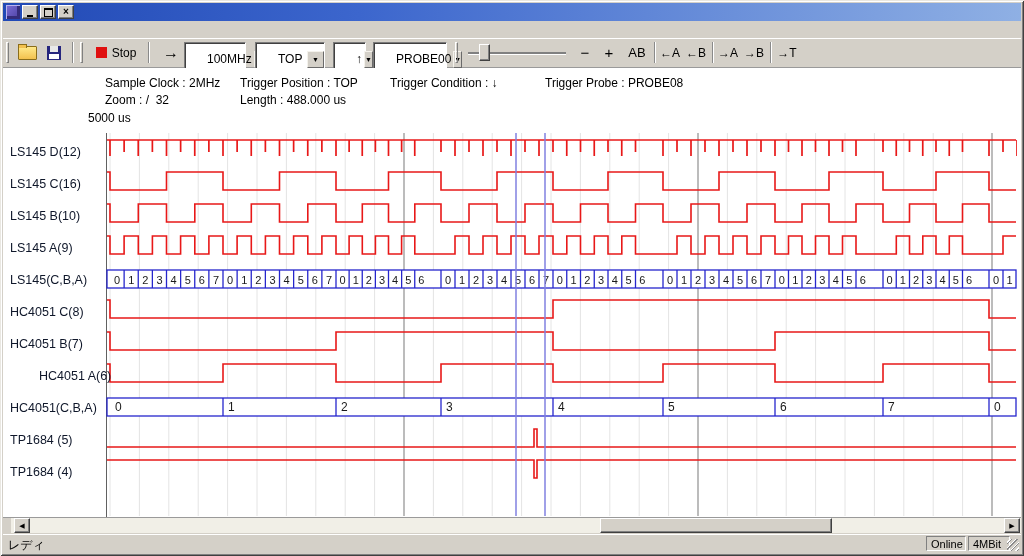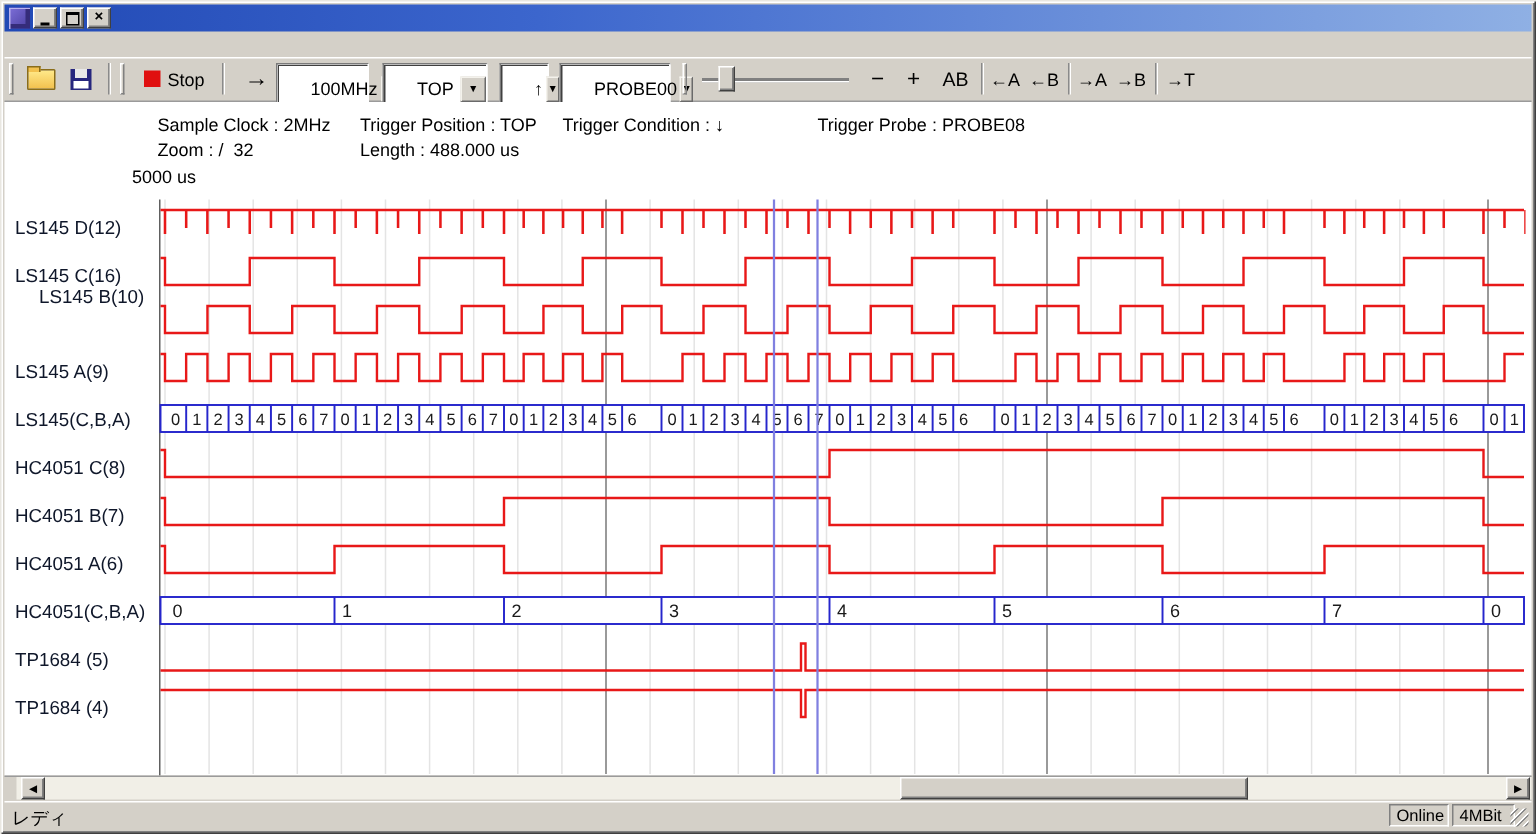--- a/index.html
+++ b/index.html
@@ -137,21 +137,21 @@
     </button>
   <div class="tb-sep" style="left:770px"></div>
   <button class="tb-btn" style="left:775px;width:24px">
       <span>→T</span>
     </button>
 
   <div class="client"></div>
 
   <span class="info-text" style="left:105px;top:76px">Sample Clock : 2MHz</span>
   <span class="info-text" style="left:240px;top:76px">Trigger Position : TOP</span>
-  <span class="info-text" style="left:375px;top:76px">Trigger Condition : ↓</span>
+  <span class="info-text" style="left:390px;top:76px">Trigger Condition : ↓</span>
   <span class="info-text" style="left:545px;top:76px">Trigger Probe : PROBE08</span>
   <span class="info-text" style="left:105px;top:93px">Zoom : /  32</span>
   <span class="info-text" style="left:240px;top:93px">Length : 488.000 us</span>
   <span class="info-text" style="left:88px;top:111px">5000 us</span>
 
   <svg id="wave" width="911" height="386" viewBox="106 132 911 386">
       <line x1="110" y1="133" x2="110" y2="516" stroke="#e4e4e4" stroke-width="1"></line>
       <line x1="139.4" y1="133" x2="139.4" y2="516" stroke="#e4e4e4" stroke-width="1"></line>
       <line x1="168.8" y1="133" x2="168.8" y2="516" stroke="#e4e4e4" stroke-width="1"></line>
       <line x1="198.2" y1="133" x2="198.2" y2="516" stroke="#e4e4e4" stroke-width="1"></line>
@@ -419,22 +419,22 @@
   <div class="status-panel" style="left:926px;width:40px">
       <span>Online</span>
     </div>
   <div class="status-panel" style="left:968px;width:42px">
       <span>4MBit</span>
     </div>
   <div class="resize-grip"></div>
 
 <div class="sig-label" style="top: 145px;">LS145 D(12)</div>
     <div class="sig-label" style="top: 177px;">LS145 C(16)</div>
-    <div class="sig-label" style="top: 191px; margin-left: 16px;">LS145 B(10)</div>
+    <div class="sig-label" style="top: 209px;">LS145 B(10)</div>
     <div class="sig-label" style="top: 241px;">LS145 A(9)</div>
     <div class="sig-label" style="top: 273px;">LS145(C,B,A)</div>
     <div class="sig-label" style="top: 305px;">HC4051 C(8)</div>
     <div class="sig-label" style="top: 337px;">HC4051 B(7)</div>
-    <div class="sig-label" style="top: 369px;">HC4051 A(6)</div>
+    <div class="sig-label" style="top: 369px; margin-left: 29px;">HC4051 A(6)</div>
     <div class="sig-label" style="top: 401px;">HC4051(C,B,A)</div>
     <div class="sig-label" style="top: 433px;">TP1684 (5)</div>
     <div class="sig-label" style="top: 465px;">TP1684 (4)</div>
   </div>
 
 </body></html>

